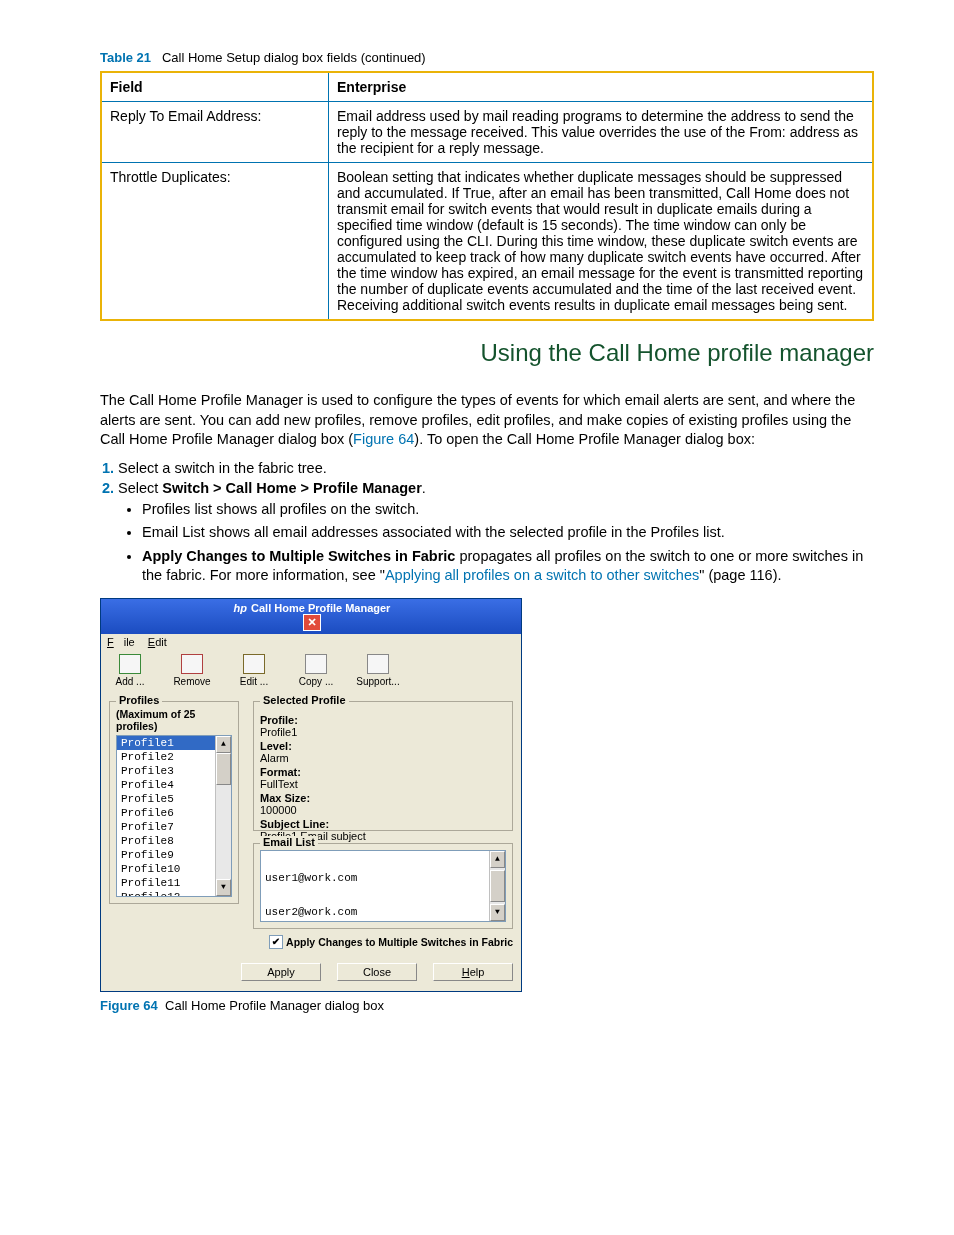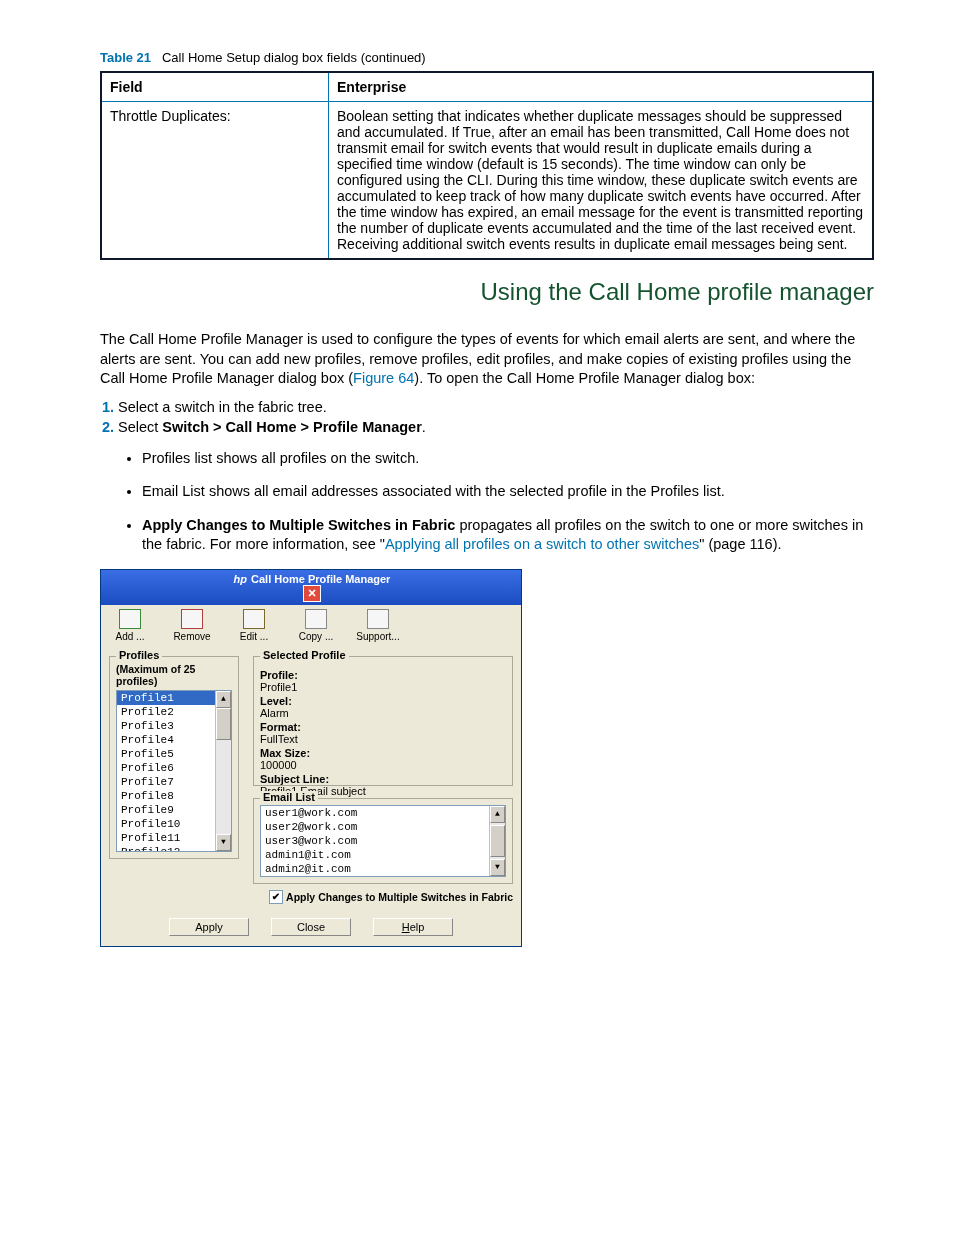--- a/index.html
+++ b/index.html
@@ -15,21 +15,21 @@
     padding: 50px 80px 30px 100px;
   }
   .table-caption {
     font-size: 13px;
     margin-bottom: 6px;
   }
   .table-caption .label { color: #0073b1; font-weight: bold; }
   table.fields {
     border-collapse: collapse;
     width: 100%;
-    border: 2px solid #0f172a;
+    border: 2px solid #eab308;
     margin-bottom: 18px;
   }
   table.fields th, table.fields td {
     border: 1px solid #0073b1;
     padding: 6px 8px;
     text-align: left;
     vertical-align: top;
     font-size: 14px;
   }
   table.fields th {
@@ -42,21 +42,21 @@
     font-size: 24px;
     margin: 14px 0 24px -60px;
     text-align: right;
   }
   .body-text { font-size: 14.5px; line-height: 1.35; margin: 6px 0 10px 0; }
   .link { color: #0073b1; }
   ol.steps { margin: 4px 0 4px 0; padding-left: 18px; font-size: 14.5px; }
   ol.steps > li { margin: 4px 0; }
   ol.steps > li::marker { color: #0073b1; font-weight: bold; }
   ul.bullets { list-style: disc; margin: 4px 0 10px 24px; padding: 0; font-size: 14.5px; }
-  ul.bullets li { margin: 14px 0; line-height: 1.35; }
+  ul.bullets li { margin: 4px 0; line-height: 1.35; }
   .bold { font-weight: bold; }
 
   
   .dialog {
     width: 420px;
     margin: 12px 0 6px 0;
     border: 1px solid #003a80;
     background: #ece9d8;
     font-family: Tahoma, Arial, sans-serif;
     font-size: 11px;
@@ -151,36 +151,36 @@
   }
   .kv { display:flex; margin: 2px 0; font-size:11px;flex-direction:column; }
   .kv .k { width: 78px; font-weight: bold; }
   .kv .v {}
   .emailbox {
     background:#fff; border:1px solid #7f9db9;
     height: 70px; position:relative; overflow:hidden;
     font-family: "Courier New", monospace; font-size: 11px;
     margin-top: 2px;
   }
-  .emailbox .eitem { padding:1px 4px; white-space:nowrap; }
+  .emailbox .eitem { padding:1px 4px; white-space:nowrap;margin-top:20px; }
   .dialog-bottom {
     padding: 4px 8px 10px 8px;
     text-align: right;
   }
   .apply-check {
     font-size: 10.5px; font-weight: bold;
     display: inline-flex; align-items:center; gap:3px;
     margin-bottom: 14px;
   }
   .apply-check .chk {
     width:12px; height:12px; border:1px solid #7f9db9; background:#fff;
     display:inline-flex; align-items:center; justify-content:center;
     font-size:10px; color:#000;
   }
-  .btnrow { display:flex; gap:22px; justify-content:center; }
+  .btnrow { display:flex; gap:16px; justify-content:flex-end; }
   .winbtn {
     min-width:58px; padding:2px 10px;
     background:#ece9d8;
     border:1px solid #888;
     border-top-color:#fff; border-left-color:#fff;
     font-size:11px;
     text-align:center;
   }
 
   .figure-caption { font-size: 13px; margin: 6px 0 0 0; }
@@ -204,20 +204,24 @@
   </div>
 
   <table class="fields">
     <thead>
       <tr>
         <th style="width:210px">Field</th>
         <th>Enterprise</th>
       </tr>
     </thead>
     <tbody>
+      <tr>
+        <td>Reply To Email Address:</td>
+        <td>Email address used by mail reading programs to determine the address to send the reply to the message received. This value overrides the use of the From: address as the recipient for a reply message.</td>
+      </tr>
       <tr>
         <td>Throttle Duplicates:</td>
         <td>Boolean setting that indicates whether duplicate messages should be suppressed and accumulated. If True, after an email has been transmitted, Call Home does not transmit email for switch events that would result in duplicate emails during a specified time window (default is 15 seconds). The time window can only be configured using the CLI. During this time window, these duplicate switch events are accumulated to keep track of how many duplicate switch events have occurred. After the time window has expired, an email message for the event is transmitted reporting the number of duplicate events accumulated and the time of the last received event. Receiving additional switch events results in duplicate email messages being sent.</td>
       </tr>
     </tbody>
   </table>
 
   <h2 class="section">Using the Call Home profile manager</h2>
 
   <p class="body-text">
@@ -238,20 +242,24 @@
     </li>
   </ol>
 
   <div class="dialog">
     <div class="titlebar">
       <span class="left">
         <span class="hp-logo">hp</span>
         <span>Call Home Profile Manager</span>
       </span>
       <span class="closebox">✕</span>
+    </div>
+    <div class="menubar">
+      <span><u>F</u><span></span>ile</span>
+      <span><u>E</u>dit</span>
     </div>
     <div class="toolbar">
       <div class="tool add"><span class="ticon"></span><span>Add ...</span></div>
       <div class="tool remove"><span class="ticon"></span><span>Remove</span></div>
       <div class="tool edit"><span class="ticon"></span><span>Edit ...</span></div>
       <div class="tool copy"><span class="ticon"></span><span>Copy ...</span></div>
       <div class="tool support"><span class="ticon"></span><span>Support...</span></div>
     </div>
 
     <div class="dialog-body">
@@ -334,15 +342,19 @@
         <span>Apply Changes to Multiple Switches in Fabric</span>
       </div>
       <div class="btnrow">
         <div class="winbtn">Apply</div>
         <div class="winbtn">Close</div>
         <div class="winbtn"><u>H</u>elp</div>
       </div>
     </div>
   </div>
 
+  <div class="figure-caption">
+    <span class="label">Figure 64</span>
+    &nbsp;<span>Call Home Profile Manager dialog box</span>
+  </div>
 
 
 </div>
 
 </body></html>

